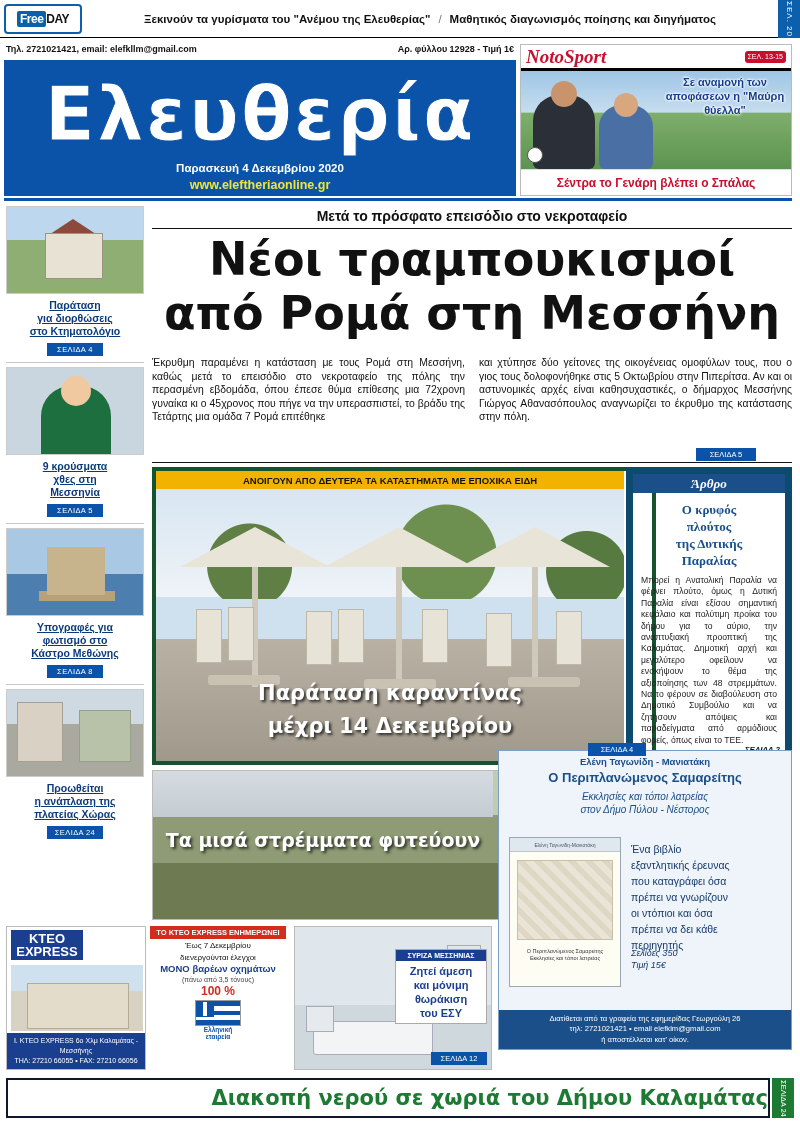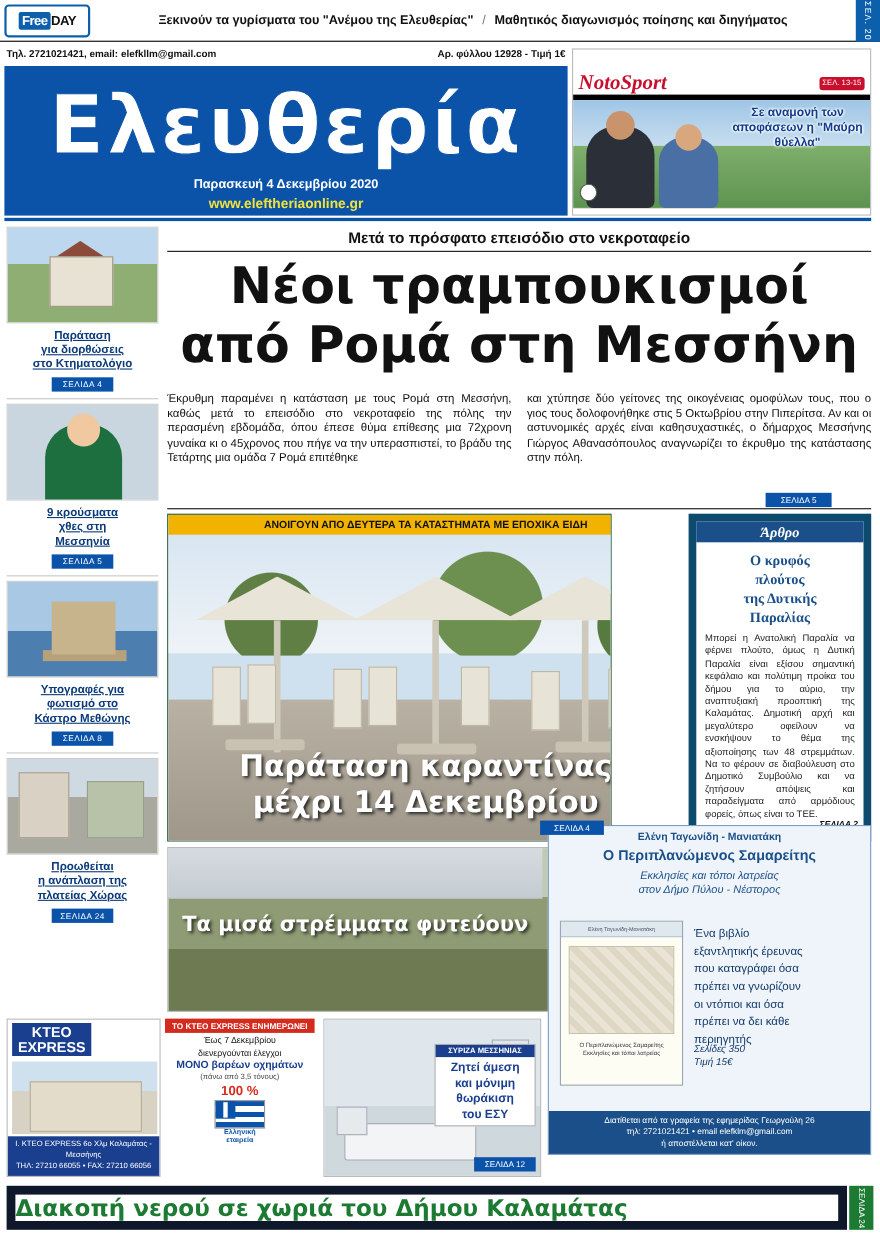--- a/index.html
+++ b/index.html
@@ -69,21 +69,21 @@
     font-size:12.5px; font-weight:bold; color:#f2e33a;
   }
 
   
   .notosport {
     position:absolute; left:520px; top:44px; width:272px; height:152px;
     border:1px solid #bbb; background:#fff; overflow:hidden;
   }
   .ns-head {
     height:26px; display:flex; align-items:center; justify-content:space-between;
-    padding:0 5px; border-bottom:5px solid #000000;margin-top:20px;
+    padding:0 5px; border-bottom:3px solid #000000;
   }
   .ns-logo { font-family:"Liberation Serif", serif; font-size:19px; font-weight:bold; color:#c8102e; font-style:italic;}
   .ns-badge { background:#c8102e; color:#fff; font-size:7px; padding:2px 3px; border-radius:3px; text-align:center; line-height:8px;}
   .ns-photo {
     position:relative; height:98px;
     background: linear-gradient(#9fc6e6 0%, #c6ddee 42%, #7fae6b 43%, #5d9350 100%);
   }
   .ns-player {
     position:absolute; left:12px; bottom:0; width:62px; height:74px;
     background:#2b2f38; border-radius:26px 26px 6px 6px;
@@ -154,21 +154,21 @@
   .lead { position:absolute; left:152px; top:356px; width:640px; display:flex; gap:14px; }
   .lead p { margin:0; font-size:10.4px; line-height:13.6px; text-align:justify; }
   .lead .col { width:313px; }
   .lead-tag {
     position:absolute; left:696px; top:448px; width:60px; height:13px; background:#0b53a8; color:#fff;
     font-size:7.5px; display:flex; align-items:center; justify-content:center;
   }
   .lead-rule { position:absolute; left:152px; top:462px; width:640px; height:1px; background:#111;}
 
   
-  .bigphoto { position:absolute; left:152px; top:467px; width:404px; height:298px; border:1px solid #14532d; overflow:hidden;}
+  .bigphoto { position:absolute; left:152px; top:467px; width:504px; height:298px; border:4px solid #14532d; overflow:hidden;}
   .bp-banner {
     position:absolute; left:0; top:0; width:468px; height:18px; background:#f2b200;
     display:flex; align-items:center; justify-content:center; font-size:9.5px; font-weight:bold; color:#111; z-index:4;
   }
   .bp-scene {
     position:absolute; left:0; top:18px; width:468px; height:280px;
     background:
       linear-gradient(#cfe0ef 0 0) ,
       linear-gradient(#6f8f4e 0 100%);
   }
@@ -176,21 +176,21 @@
   .bp-trees { position:absolute; left:0; top:0; width:468px; height:110px; background:radial-gradient(circle at 20% 70%, #5f7f45 0 42px, transparent 43px), radial-gradient(circle at 62% 60%, #6d8f4f 0 50px, transparent 51px), radial-gradient(circle at 92% 75%, #567a3f 0 40px, transparent 41px);}
   .bp-ground { position:absolute; left:0; top:150px; width:468px; height:130px; background:linear-gradient(#b9b2a4,#9e978a);}
   .bp-umb { position:absolute; top:38px; width:150px; height:40px; background:#e9e4d8; clip-path:polygon(0 100%,50% 0,100% 100%); }
   .bp-pole { position:absolute; width:6px; background:#cfc9bb; }
   .bp-chair {
     position:absolute; width:26px; height:54px; background:#e7e3d6; border:1px solid #bdb7a6;
   }
   .bp-table { position:absolute; width:72px; height:10px; background:#c9c2b2; border-radius:3px;}
   .bp-title {
     position:absolute; left:0; bottom:18px; width:468px; text-align:center;
-    font-family:"DejaVu Sans", sans-serif; font-weight:bold; font-size:27px; line-height:33px;
+    font-family:"DejaVu Sans", sans-serif; font-weight:bold; font-size:21px; line-height:33px;
     color:#fff; text-shadow: 2px 2px 3px rgba(0,0,0,.75);
     z-index:5;
   }
   .bp-tag {
     position:absolute; right:6px; bottom:5px; width:58px; height:13px; background:#0b53a8; color:#fff;
     font-size:7.5px; display:flex; align-items:center; justify-content:center; z-index:6;
   }
 
   
   .arthro { position:absolute; left:626px; top:467px; width:166px; height:298px; border:7px solid #0c4a6e; }
@@ -261,22 +261,22 @@
   .hosp-bed:after{content:"";position:absolute;left:-8px;top:-16px;width:26px;height:24px;background:#e7eaec;border:1px solid #aab;}
   .hosp-mach { position:absolute; right:10px; top:18px; width:34px; height:60px; background:#e2e6e9; border:1px solid #aab;}
   .syriza { position:absolute; right:4px; top:22px; width:92px; background:#fff; border:1px solid #aaa;}
   .syriza-h { background:#1b3f8f; color:#fff; font-size:7px; text-align:center; padding:2px 0; font-weight:bold;}
   .syriza-b { font-size:11px; font-weight:bold; color:#1b3f8f; text-align:center; line-height:14px; padding:3px 2px;}
   .hosp-tag { position:absolute; right:4px; bottom:4px; width:56px; height:13px; background:#0b53a8; color:#fff; font-size:7.5px; display:flex; align-items:center; justify-content:center; z-index:3;}
 
   
   .bottombar {
     position:absolute; left:6px; bottom:8px; width:764px; height:40px;
-    border:8px solid #0f172a; background:#fff;
-    display:flex; align-items:center; justify-content:flex-start;
+    border:2px solid #0f172a; background:#fff;
+    display:flex; align-items:center; justify-content:flex-end;
   }
   .bottombar span { font-size:21px; font-weight:bold; color:#1d7a33; font-family:"DejaVu Sans", sans-serif;}
   .bottom-tag {
     position:absolute; right:6px; bottom:8px; width:22px; height:40px; background:#1d7a33; color:#fff;
     writing-mode:vertical-rl; font-size:7.5px; display:flex; align-items:center; justify-content:center;
   }
 </style>
 </head>
 <body>
 

